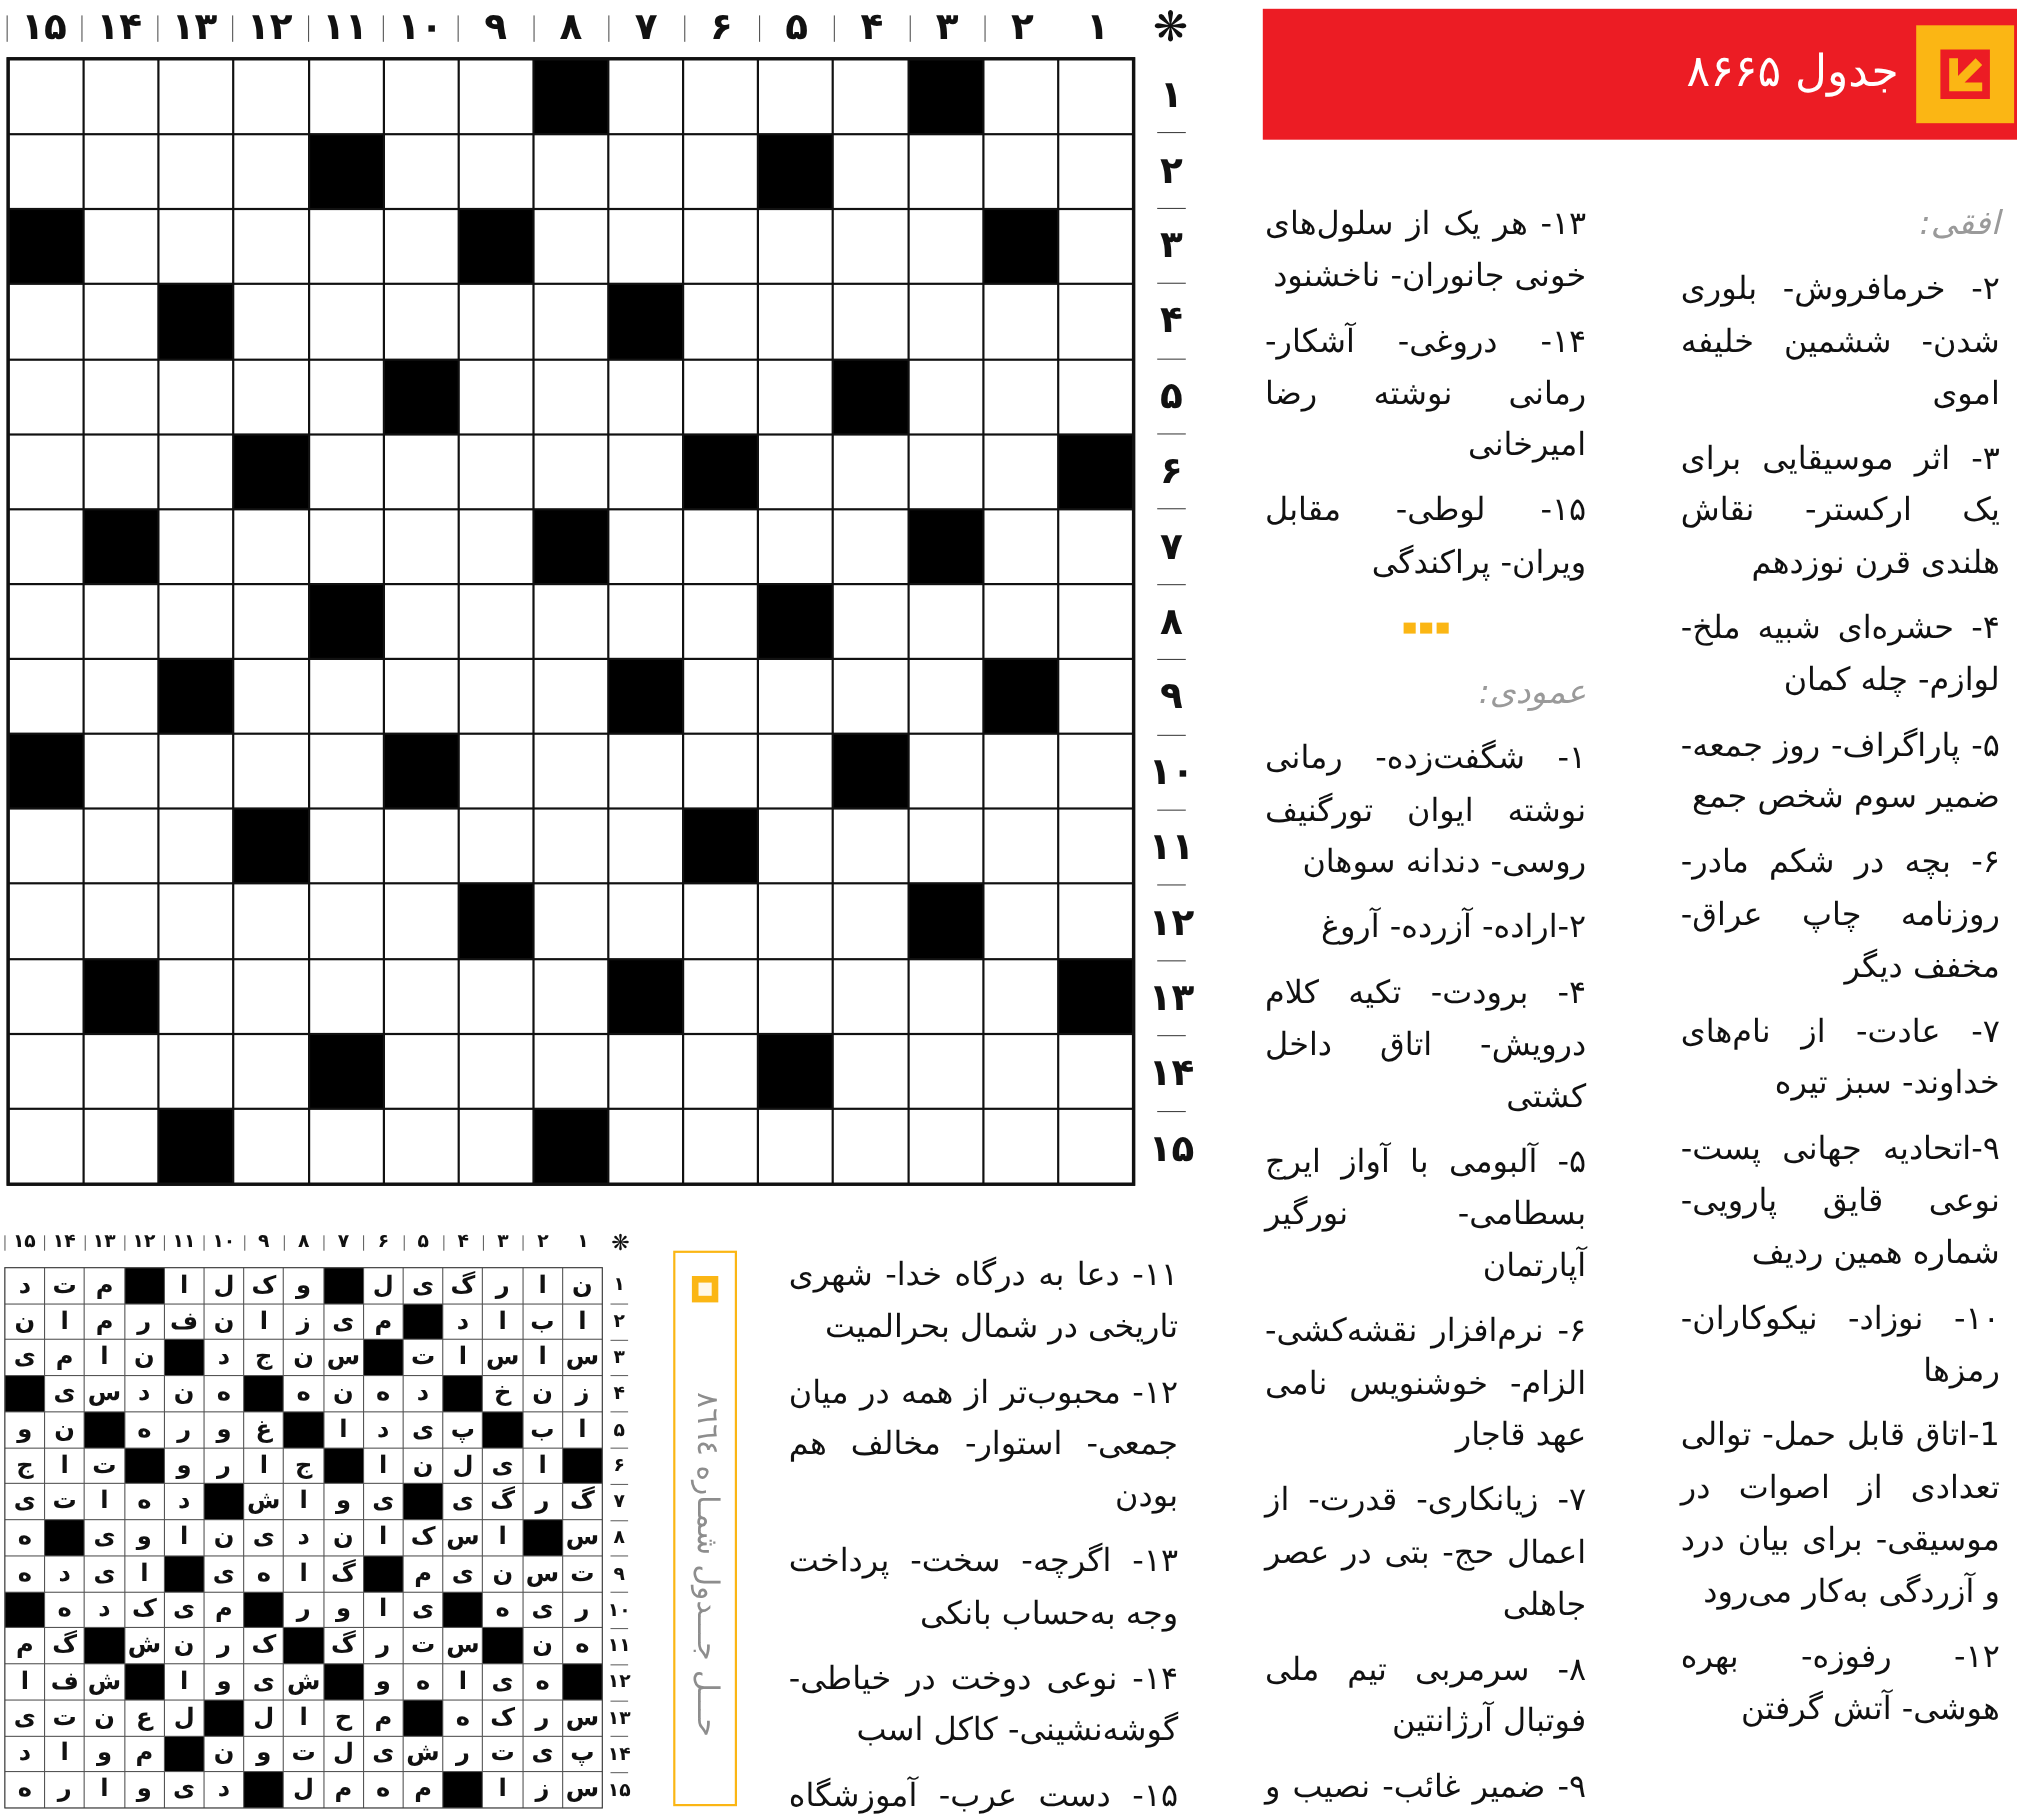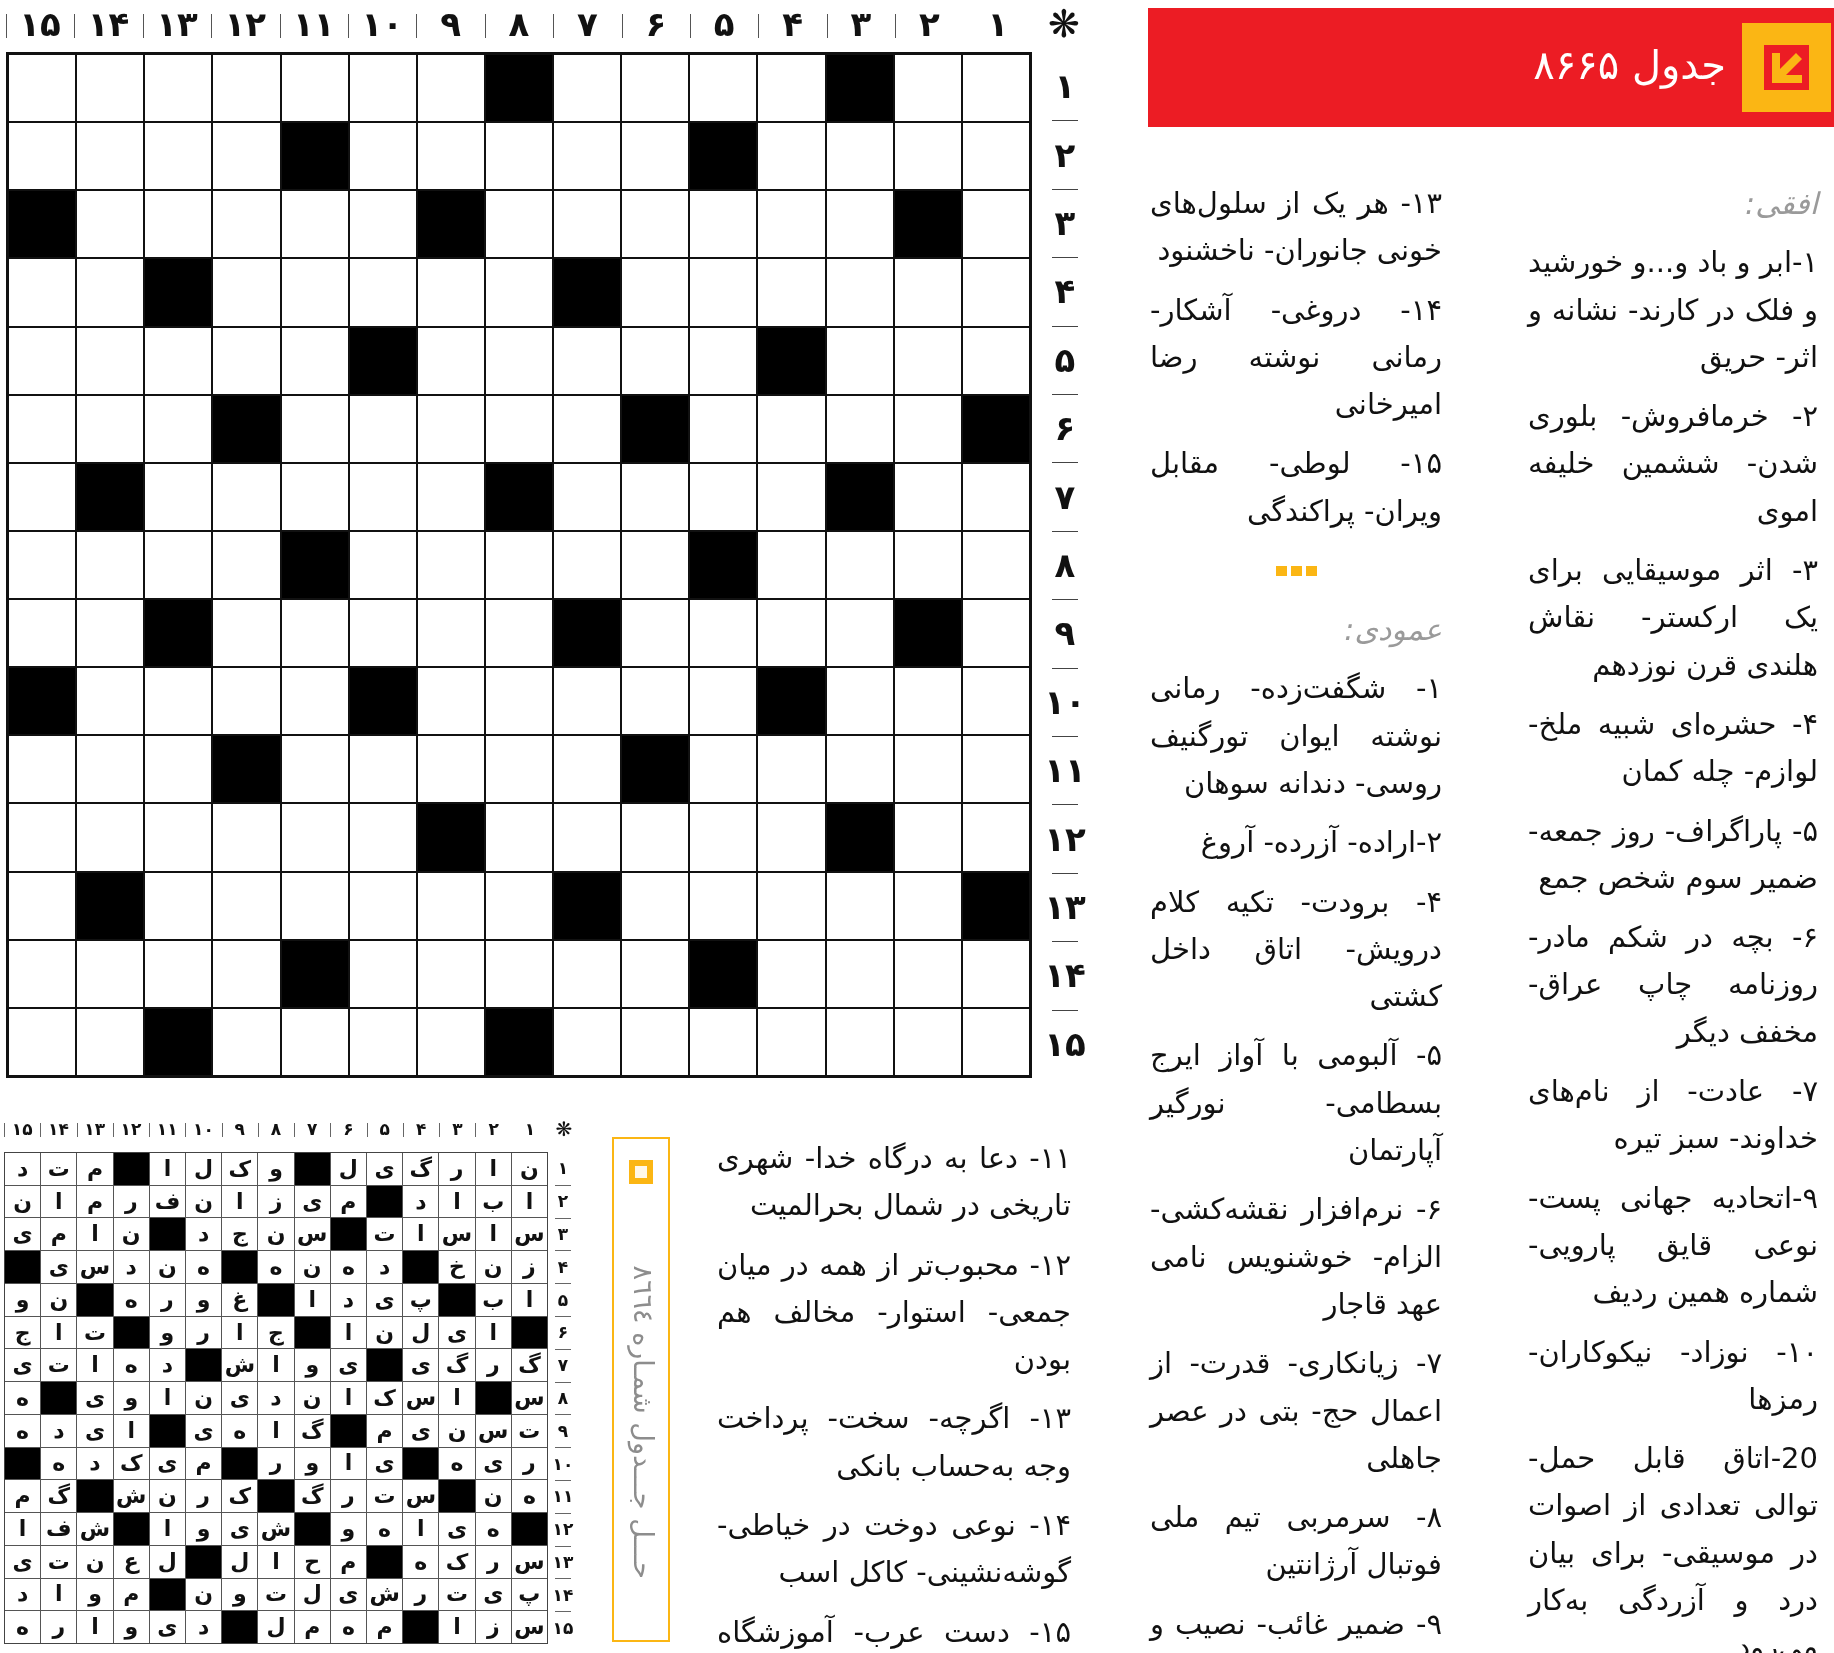--- a/index.html
+++ b/index.html
@@ -346,30 +346,29 @@
     <div class="inner">
       <svg width="45" height="45" viewBox="0 0 45 45">
         <path d="M8 8 L16 8 L16 24 L32 8 L38 14 L22 30 L38 30 L38 38 L8 38 Z" fill="#fbb614"></path>
       </svg>
     </div>
   </div>
 </div>
 
 <div class="clues col-right">
   <p class="section-title">افقی:</p>
-  <p>۱-ابر و باد و...و خورشید و فلک در کارند- نشانه و اثر- حریق</p>
   <p>۲- خرمافروش- بلوری شدن- ششمین خلیفه اموی</p>
   <p>۳- اثر موسیقایی برای یک ارکستر- نقاش هلندی قرن نوزدهم</p>
   <p>۴- حشره‌ای شبیه ملخ- لوازم- چله کمان</p>
   <p>۵- پاراگراف- روز جمعه- ضمیر سوم شخص جمع</p>
   <p>۶- بچه در شکم مادر- روزنامه چاپ عراق- مخفف دیگر</p>
   <p>۷- عادت- از نام‌های خداوند- سبز تیره</p>
   <p>۹-اتحادیه جهانی پست- نوعی قایق پارویی- شماره همین ردیف</p>
   <p>۱۰- نوزاد- نیکوکاران- رمزها</p>
-  <p>20-اتاق قابل حمل- توالی تعدادی از اصوات در موسیقی- برای بیان درد و آزردگی به‌کار می‌رود</p>
+  <p>1-اتاق قابل حمل- توالی تعدادی از اصوات در موسیقی- برای بیان درد و آزردگی به‌کار می‌رود</p>
   <p>۱۲- رفوزه- بهره هوشی- آتش گرفتن</p>
 </div>
 
 <div class="clues col-mid">
   <p>۱۳- هر یک از سلول‌های خونی جانوران- ناخشنود</p>
   <p>۱۴- دروغی- آشکار- رمانی نوشته رضا امیرخانی</p>
   <p>۱۵- لوطی- مقابل ویران- پراکندگی</p>
   <div class="dots">
       <span></span>
       <span></span>

